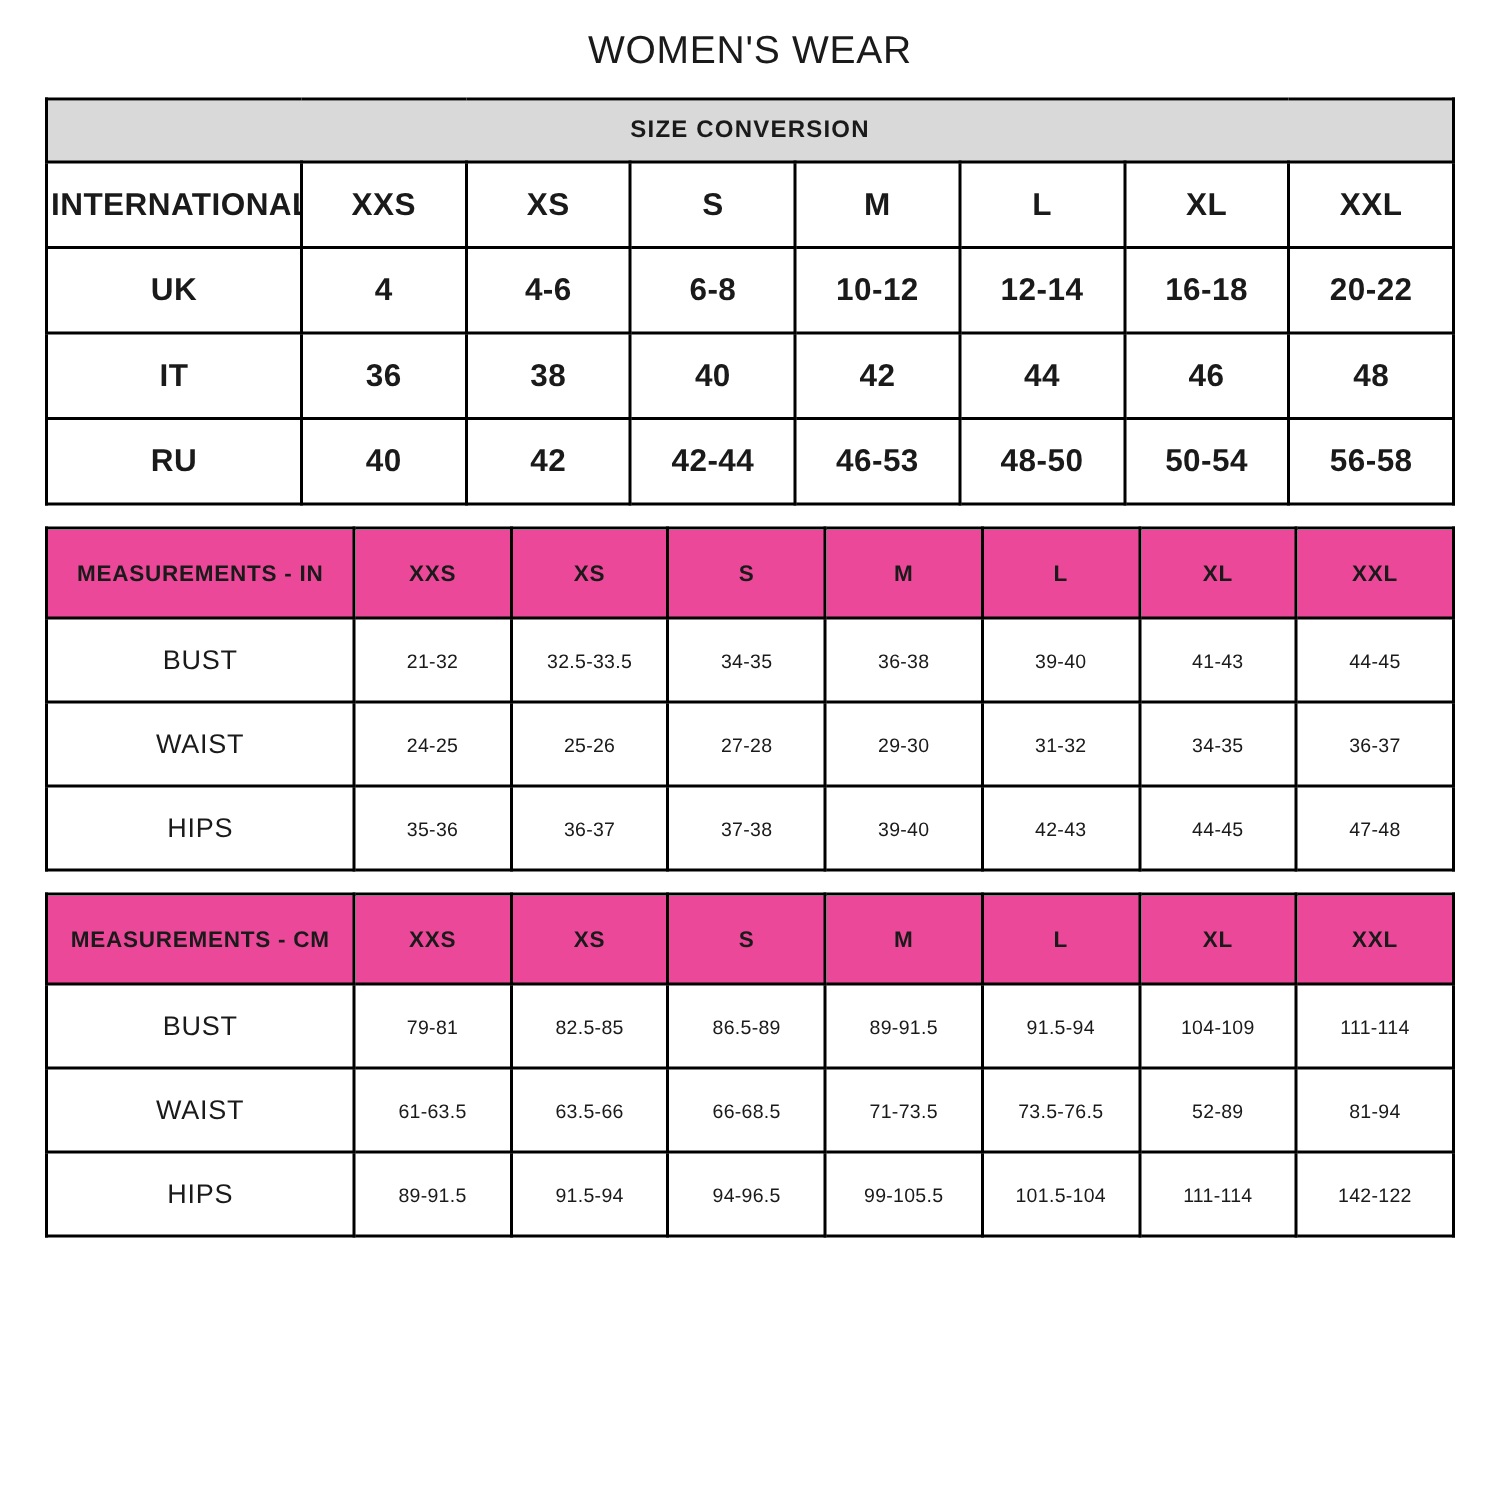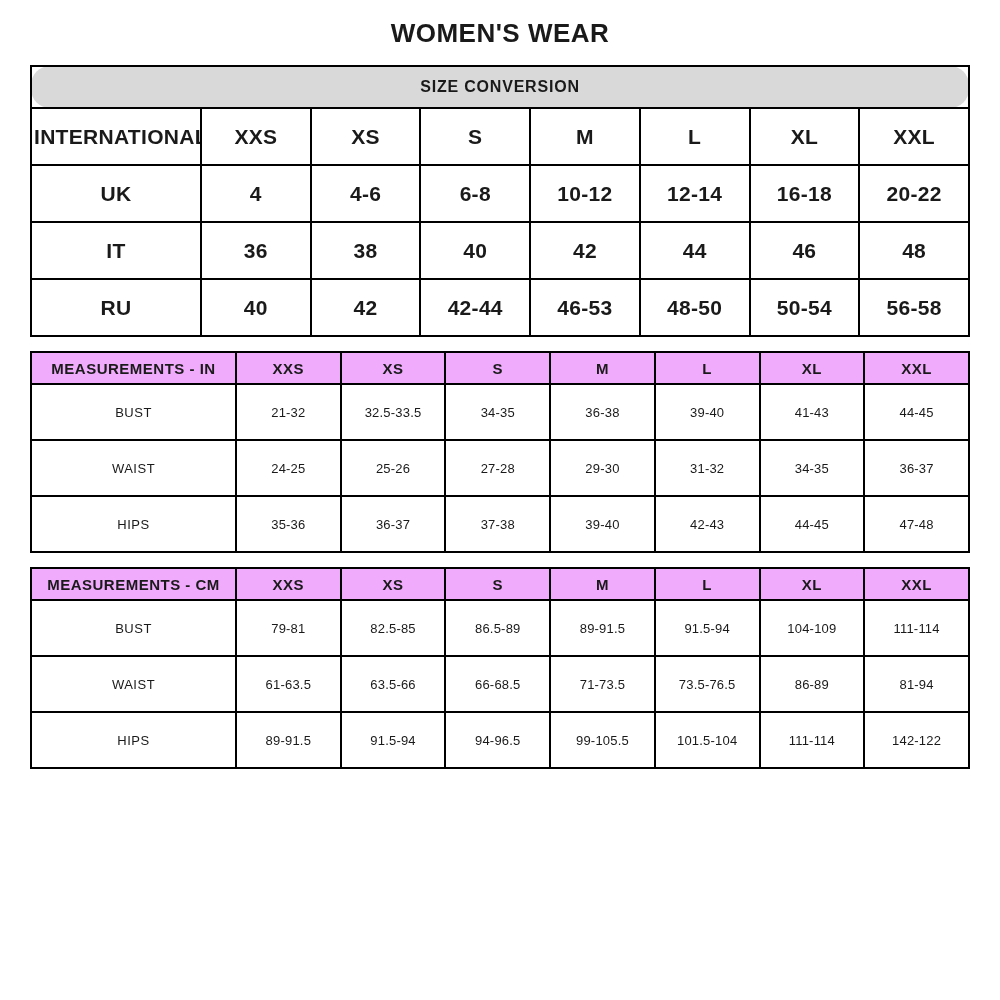--- a/index.html
+++ b/index.html
@@ -8,21 +8,21 @@
     width: 1000px;
     height: 1000px;
     background: #ffffff;
     font-family: "Liberation Sans", sans-serif;
     color: #1a1a1a;
   }
   .page { width: 940px; margin: 0 auto; padding-top: 8px; }
   .title {
     text-align: center;
     font-size: 26px;
-    font-weight: 700;
+    font-weight: 400;
     letter-spacing: 0.5px;
     margin: 10px 0 16px 0;
     color: #1a1a1a;
   }
   table {
     border-collapse: collapse;
     width: 100%;
     table-layout: fixed;
   }
   td {
@@ -33,34 +33,33 @@
     overflow: hidden;
   }
   
   .tbl1 td { height: 57px; font-size: 21px; font-weight: 700; letter-spacing: 0.3px; }
   .tbl1 .banner {
     height: 42px;
     background: #d9d9d9;
     font-weight: 700;
     font-size: 16px;
     letter-spacing: 0.8px;
-    border-radius: 19px;
   }
   .tbl1 col.c-label { width: 170px; }
   
   .tblm { margin-top: 14px; }
   .tblm td { height: 56px; font-size: 13px; font-weight: 500; letter-spacing: 0.2px; }
   .tblm td.hdr {
-    height: 32px;
-    background: #f0abfc;
+    height: 60px;
+    background: #ec4899;
     font-weight: 700;
     font-size: 15px;
     letter-spacing: 0.5px;
   }
-  .tblm td.lbl { font-size: 13px; letter-spacing: 0.5px; }
+  .tblm td.lbl { font-size: 18px; letter-spacing: 0.5px; }
   .tblm col.c-label { width: 205px; }
 </style>
 </head>
 <body>
 
 <div class="page">
 
   <div class="title">WOMEN'S WEAR</div>
 
   <table class="tbl1">
@@ -190,21 +189,21 @@
       <td>104-109</td>
       <td>111-114</td>
     </tr>
     <tr>
       <td class="lbl">WAIST</td>
       <td>61-63.5</td>
       <td>63.5-66</td>
       <td>66-68.5</td>
       <td>71-73.5</td>
       <td>73.5-76.5</td>
-      <td>86-89</td>
+      <td>52-89</td>
       <td>81-94</td>
     </tr>
     <tr>
       <td class="lbl">HIPS</td>
       <td>89-91.5</td>
       <td>91.5-94</td>
       <td>94-96.5</td>
       <td>99-105.5</td>
       <td>101.5-104</td>
       <td>111-114</td>

